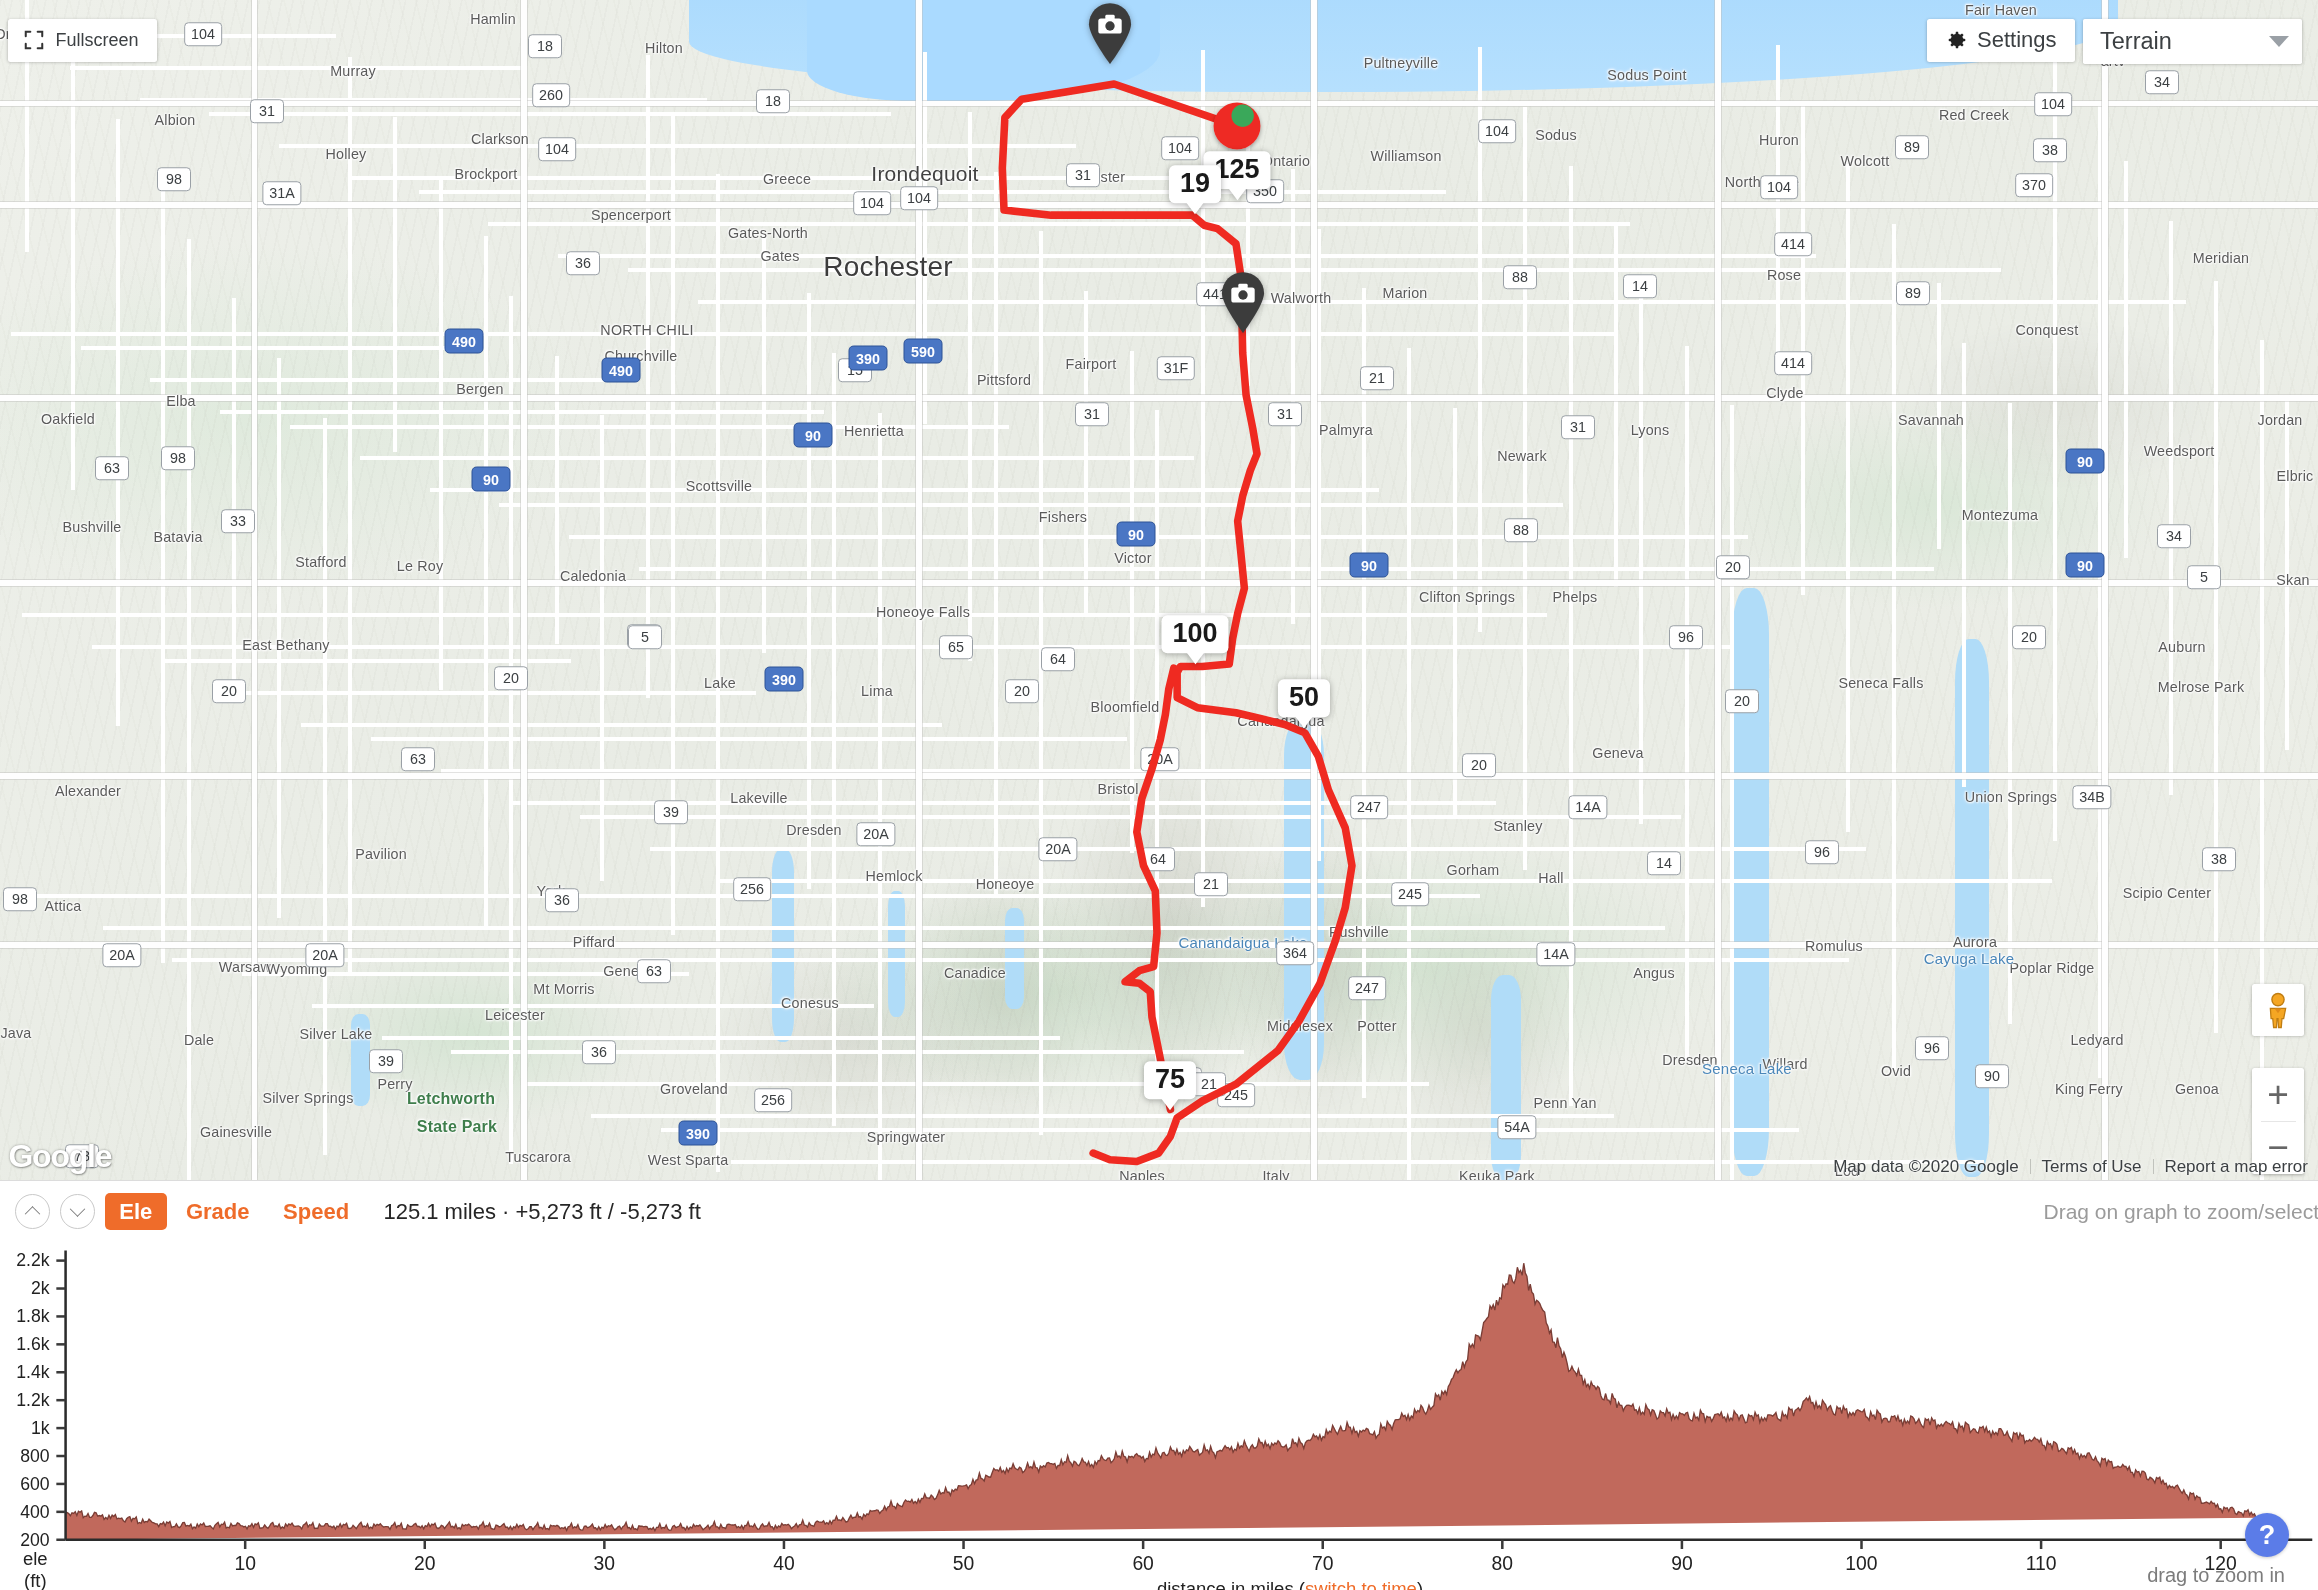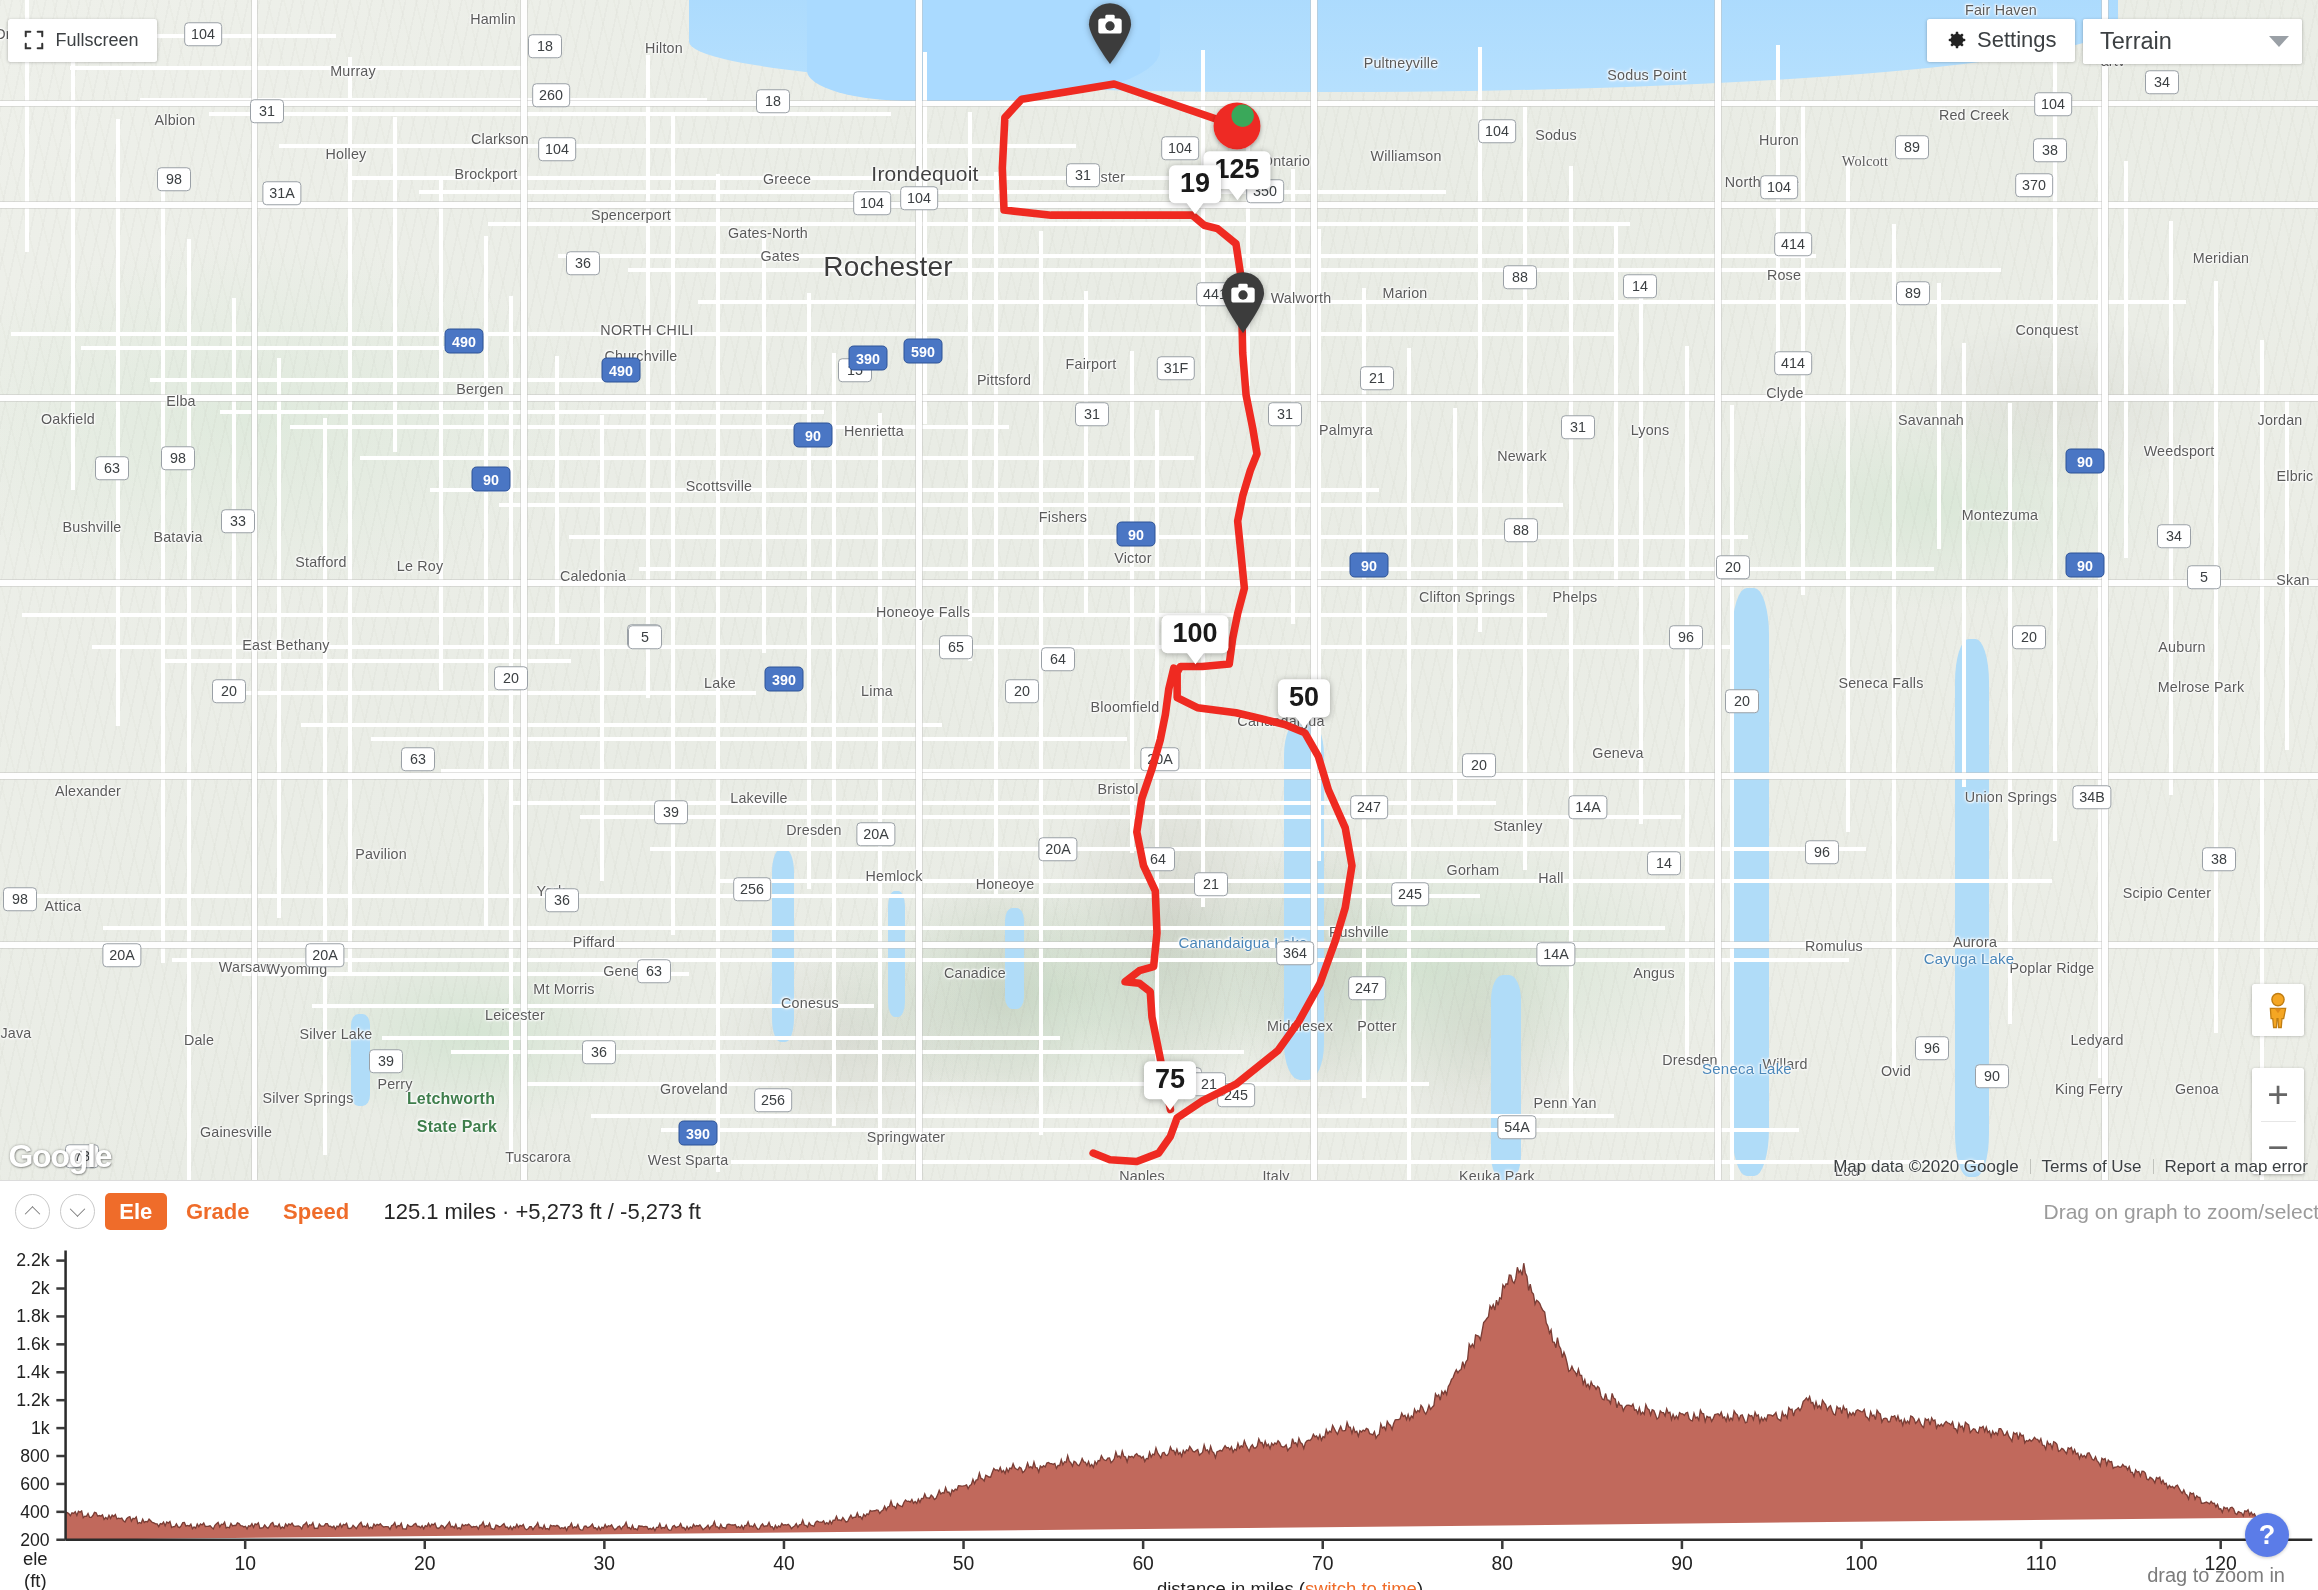--- a/index.html
+++ b/index.html
@@ -334,21 +334,21 @@
         <div class="place lg" style="left:888px;top:267px;transform:translate(-50%,-50%);">Rochester</div>
         <div class="place md" style="left:925px;top:174px;transform:translate(-50%,-50%);">Irondequoit</div>
         <div class="place sm" style="left:1098px;top:177px;transform:translate(-50%,-50%);">Webster</div>
         <div class="place sm" style="left:1286px;top:161px;transform:translate(-50%,-50%);">Ontario</div>
         <div class="place sm" style="left:1406px;top:156px;transform:translate(-50%,-50%);">Williamson</div>
         <div class="place sm" style="left:1556px;top:135px;transform:translate(-50%,-50%);">Sodus</div>
         <div class="place sm" style="left:1647px;top:75px;transform:translate(-50%,-50%);">Sodus Point</div>
         <div class="place sm" style="left:1401px;top:63px;transform:translate(-50%,-50%);">Pultneyville</div>
         <div class="place sm" style="left:1974px;top:115px;transform:translate(-50%,-50%);">Red Creek</div>
         <div class="place sm" style="left:1779px;top:140px;transform:translate(-50%,-50%);">Huron</div>
-        <div class="place sm" style="left:1865px;top:161px;transform:translate(-50%,-50%);font-family:Liberation Serif, serif;">Wolcott</div>
+        <div class="place sm" style="left:1865px;top:161px;transform:translate(-50%,-50%);">Wolcott</div>
         <div class="place sm" style="left:1762px;top:182px;transform:translate(-50%,-50%);">North Rose</div>
         <div class="place sm" style="left:1784px;top:275px;transform:translate(-50%,-50%);">Rose</div>
         <div class="place sm" style="left:2221px;top:258px;transform:translate(-50%,-50%);">Meridian</div>
         <div class="place sm" style="left:2047px;top:330px;transform:translate(-50%,-50%);">Conquest</div>
         <div class="place sm" style="left:1931px;top:420px;transform:translate(-50%,-50%);">Savannah</div>
         <div class="place sm" style="left:1785px;top:393px;transform:translate(-50%,-50%);">Clyde</div>
         <div class="place sm" style="left:1650px;top:430px;transform:translate(-50%,-50%);">Lyons</div>
         <div class="place sm" style="left:1522px;top:456px;transform:translate(-50%,-50%);">Newark</div>
         <div class="place sm" style="left:1346px;top:430px;transform:translate(-50%,-50%);">Palmyra</div>
         <div class="place sm" style="left:1405px;top:293px;transform:translate(-50%,-50%);">Marion</div>

